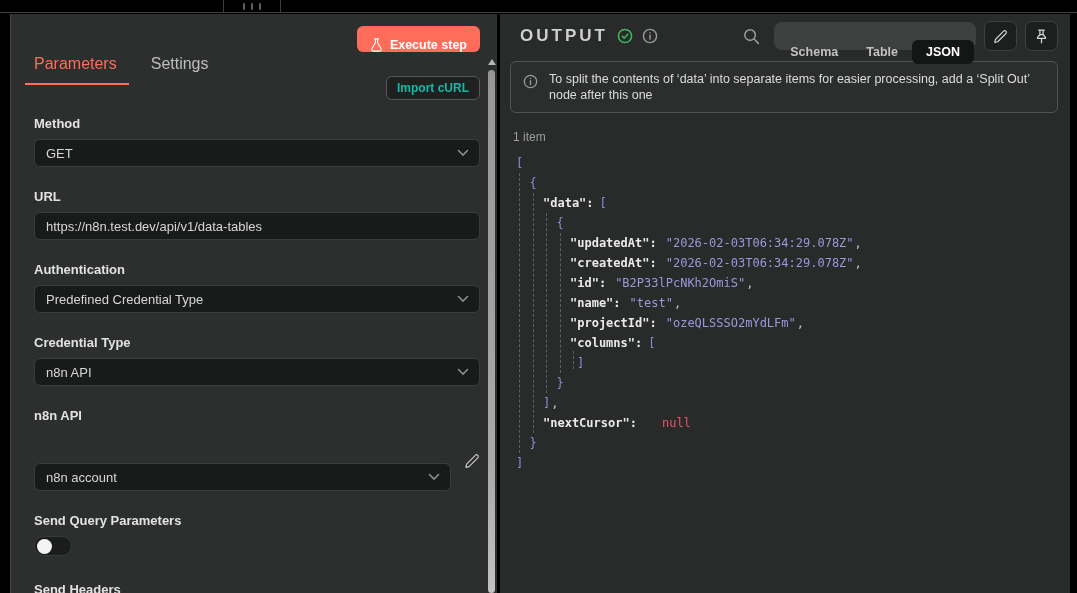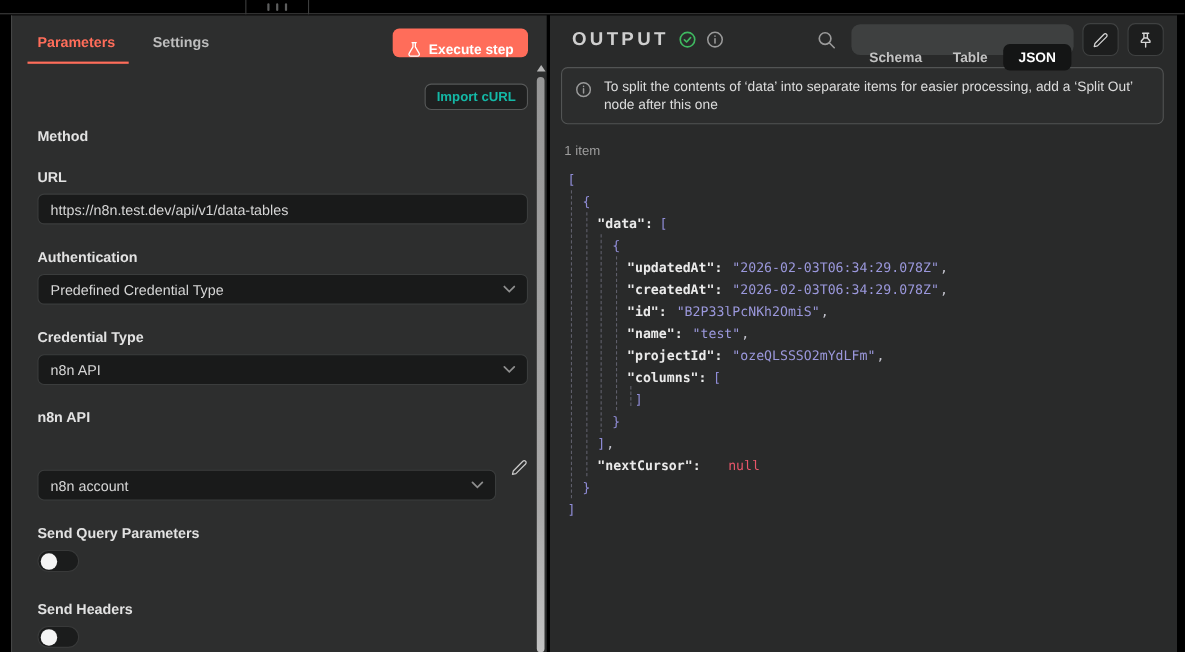--- a/index.html
+++ b/index.html
@@ -20,21 +20,21 @@
   
   .left-panel { position:absolute; left:10px; top:14px; width:487px; height:579px;
     background:#2d2e2e; border-left:1px solid #454646; overflow:hidden; }
   .right-panel { position:absolute; left:500px; top:14px; width:570px; height:579px;
     background:#292a2a; overflow:hidden; }
 
   
   .lp-header { display:flex; align-items:flex-start; justify-content:space-between;
     padding:12px 17px 0 23px; height:50px; }
   .tabs { display:flex; gap:34px; padding-top:5px; }
-  .tab { font-size:13px; font-weight:700; color:#bdbdbd; cursor:pointer; position:relative; padding-bottom:12px; }
+  .tab { font-size:16px; font-weight:400; color:#bdbdbd; cursor:pointer; position:relative; padding-bottom:12px;margin-top:24px; }
   .tab.active { color:#ff6d5a; }
   .tab.active::after { content:""; position:absolute; left:-9px; right:-12px; bottom:0;
     height:2px; background:#ff6d5a; }
   .execute-btn { display:flex; align-items:flex-end; gap:7px; background:#ff6d5a;
     color:#fff; border:none; border-radius:6px; height:26px; padding:0 13px;
     font-size:12.5px; font-weight:700; font-family:inherit; cursor:pointer; }
 
   
   .lp-body { padding:12px 17px 0 23px; }
   .import-row { display:flex; justify-content:flex-end; margin-bottom:16px; }
@@ -134,20 +134,28 @@
       </button>
     </div>
 
     <div class="lp-body">
       <div class="import-row">
         <button class="import-curl">Import cURL</button>
       </div>
 
       <div class="fgroup">
         <div class="flabel">Method</div>
+        <div class="field">
+          <span>GET</span>
+          <span class="chev">
+            <svg width="12" height="8" viewBox="0 0 12 8" fill="none" stroke="#8e8e8e" stroke-width="1.6" stroke-linecap="round">
+                <path d="M1.5 1.5 6 6l4.5-4.5"></path>
+              </svg>
+          </span>
+        </div>
       </div>
 
       <div class="fgroup">
         <div class="flabel">URL</div>
         <div class="field">
           <span>https://n8n.test.dev/api/v1/data-tables</span>
         </div>
       </div>
 
       <div class="fgroup">

